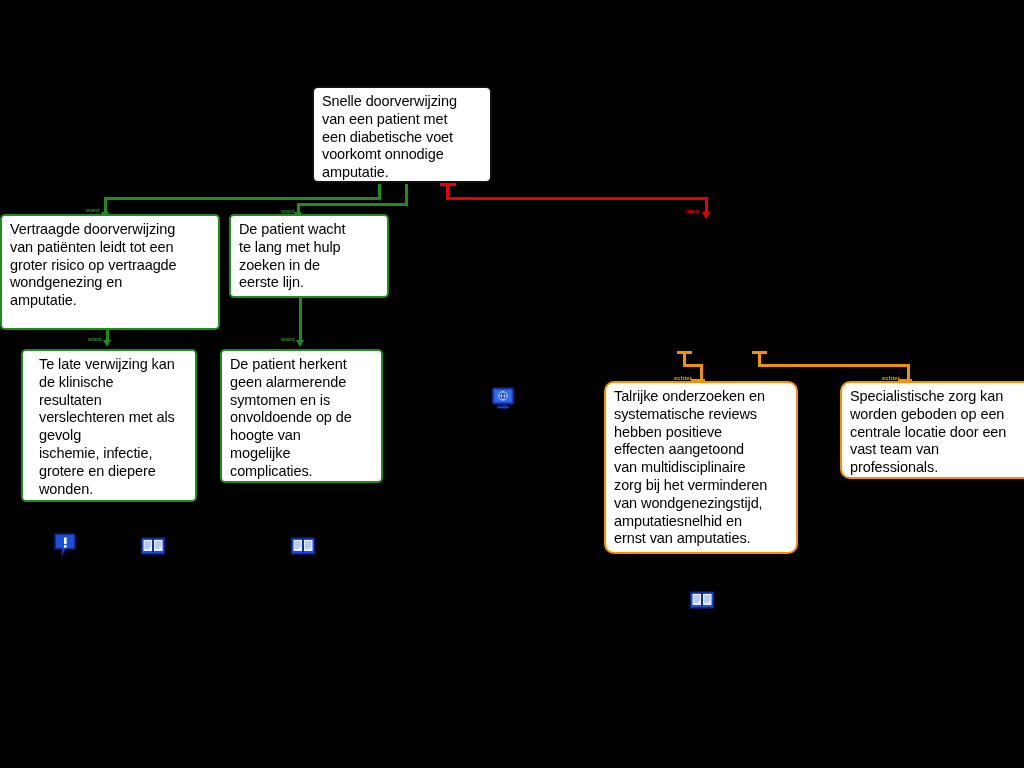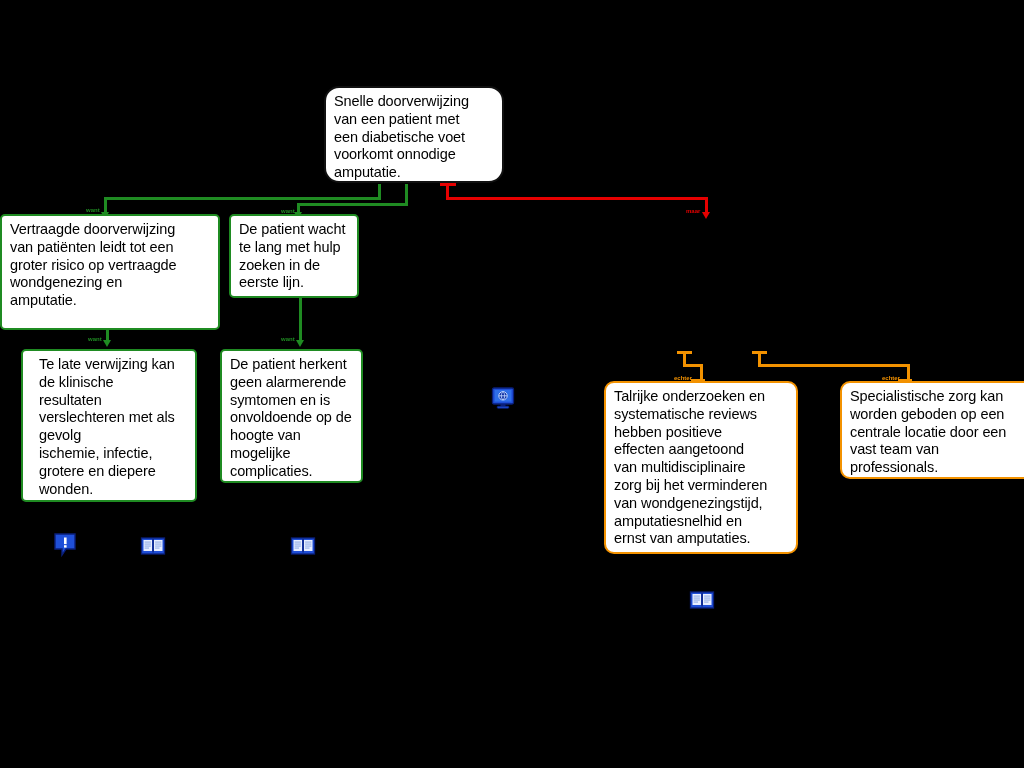--- a/index.html
+++ b/index.html
@@ -22,21 +22,21 @@
     box-sizing: border-box;
     background: #ffffff;
     color: #000000;
     font-size: 14.5px;
     line-height: 17.8px;
     padding: 5px 7px 5px 8px;
     border: 2px solid #000;
     white-space: pre-line;
     letter-spacing: -0.1px;
   }
-  .node.root   { border: 2px solid #111111; border-radius: 15px; margin-left: 12px; }
+  .node.root   { border: 2px solid #111111; border-radius: 6px; }
   .node.green  { border: 2px solid #1f8b22; border-radius: 5px; }
   .node.red    { border: 2px solid #ff1a1a; border-radius: 1px; }
   .node.orange { border: 2px solid #f39200; border-radius: 10px; }
 
   
   .line {
     position: absolute;
     background: #1f8b22;
   }
   .line.g  { background: #1f8b22; }
@@ -131,35 +131,35 @@
 een diabetische voet
 voorkomt onnodige
 amputatie.</div>
 
   <div class="node green" style="left:0px; top:214px; width:220px; height:116px;">Vertraagde doorverwijzing
 van patiënten leidt tot een
 groter risico op vertraagde
 wondgenezing en
 amputatie.</div>
 
-  <div class="node green" style="left:229px; top:214px; width:130px; height:84px;">De patient wacht
+  <div class="node green" style="left:229px; top:214px; width:160px; height:84px;">De patient wacht
 te lang met hulp
 zoeken in de
 eerste lijn.</div>
 
   <div class="node green" style="left:21px; top:349px; width:176px; height:153px;padding-left:16px;">Te late verwijzing kan
 de klinische
 resultaten
 verslechteren met als
 gevolg
 ischemie, infectie,
 grotere en diepere
 wonden.</div>
 
-  <div class="node green" style="left:220px; top:349px; width:143px; height:134px;">De patient herkent
+  <div class="node green" style="left:220px; top:349px; width:163px; height:134px;">De patient herkent
 geen alarmerende
 symtomen en is
 onvoldoende op de
 hoogte van
 mogelijke
 complicaties.</div>
 
 
   <div class="node orange" style="left:604px; top:381px; width:194px; height:173px;">Talrijke onderzoeken en
 systematische reviews

